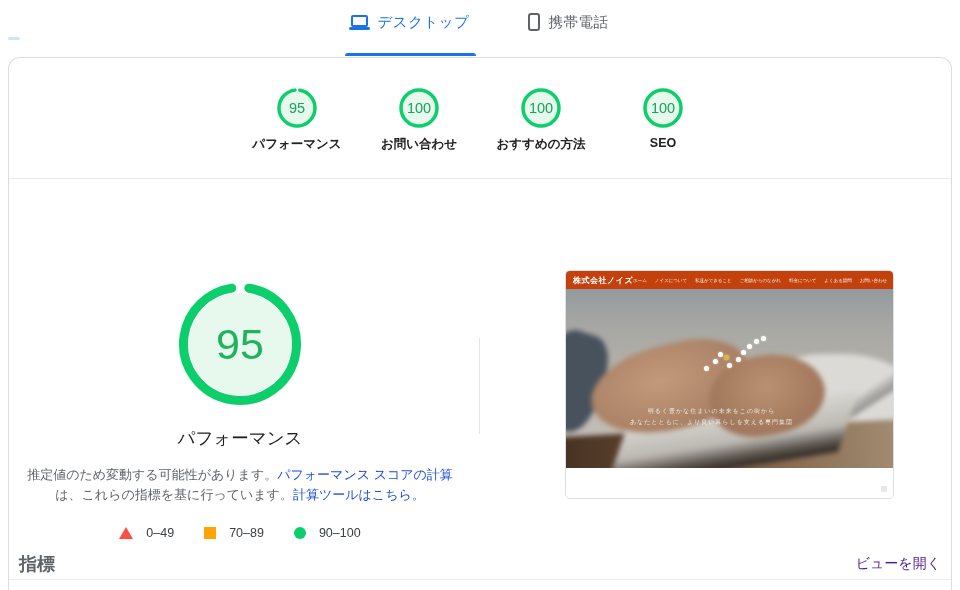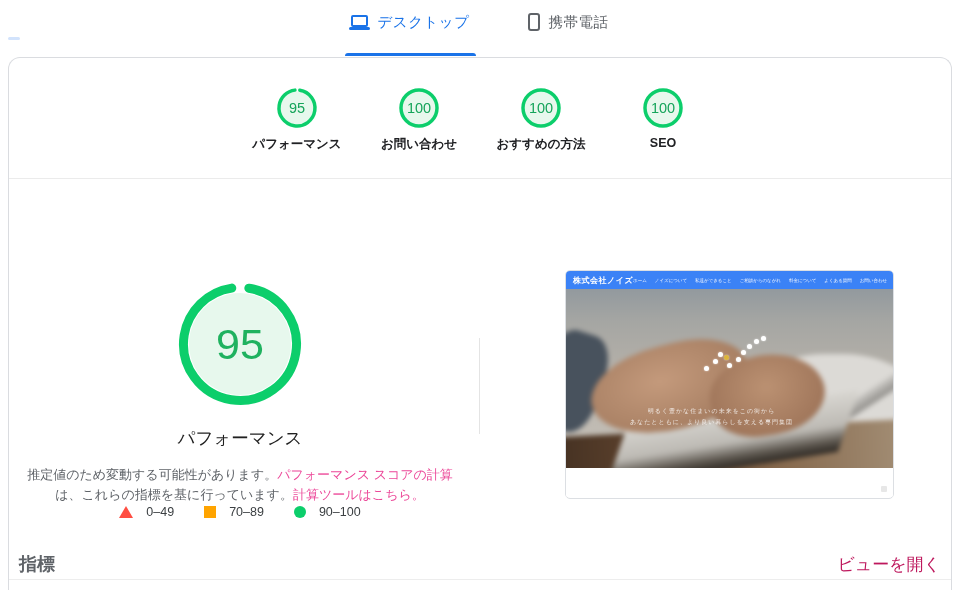--- a/index.html
+++ b/index.html
@@ -47,35 +47,35 @@
   .right-col { flex:1; }
 
   
   .gauge-wrap { position:relative; width:130px; height:130px; margin-top:100px; }
   .gauge-num { position:absolute; inset:0; display:flex; align-items:center; justify-content:center;
                font-size:43px; font-weight:400; color:#1fb25f; }
   .gauge-label { margin-top:17px; font-size:17.5px; font-weight:500; color:#212121; }
 
   .disclaimer { margin-top:15px; max-width:452px; text-align:center;
                 font-size:13px; line-height:1.55; color:#5f6368; }
-  .disclaimer a { color:#ec4899; text-decoration:none; cursor:pointer; }
-
-  
-  .legend { display:flex; gap:30px; align-items:center; }
+  .disclaimer a { color:#1d4ed8; text-decoration:none; cursor:pointer; }
+
+  
+  .legend { margin-top:21px; display:flex; gap:30px; align-items:center; }
   .legend-item { display:flex; align-items:center; gap:13px; font-size:12.5px; color:#3c4043; }
   .marker-triangle { width:0; height:0; border-left:7px solid transparent;
                      border-right:7px solid transparent; border-bottom:12px solid #ff4e42; }
   .marker-square { width:12px; height:12px; background:#ffa400; }
   .marker-circle { width:12px; height:12px; border-radius:50%; background:#0cce6b; }
 
   
   .thumb { width:329px; height:229px; margin-top:91px; margin-left:94px;
            border:1.5px solid #dcdfe3; border-radius:5px; background:#fff;
            overflow:hidden; cursor:pointer; }
-  .thumb-header { height:18px; background:#3b82f6; display:flex; align-items:center; padding:0 7px; }
+  .thumb-header { height:18px; background:#c2410c; display:flex; align-items:center; padding:0 7px; }
   .thumb-logo { color:#fff; font-size:8px; font-weight:bold; letter-spacing:.5px; white-space:nowrap; }
   .thumb-nav { margin-left:auto; display:flex; gap:8px; }
   .thumb-nav span { font-size:4.5px; color:rgba(255,255,255,.95); white-space:nowrap; }
   .thumb-hero { position:relative; height:179px; overflow:hidden; background:#b3aea7; }
   .photo { position:absolute; inset:-6px; filter:blur(2.5px); }
   .wall { position:absolute; inset:0;
           background:linear-gradient(180deg,#8f979d 0%,#a5a6a3 20%,#b6b1a9 48%,#beb9b1 65%,#c4bfb7 100%); }
   .light-right { position:absolute; right:-30px; bottom:-20px; width:190px; height:140px;
                  background:#dcdad6; border-radius:45%; }
   .screen-wedge { position:absolute; right:-40px; bottom:30px; width:260px; height:14px;
@@ -104,21 +104,21 @@
   .hero-sub { position:absolute; top:117px; left:0; right:36px; text-align:center;
               color:rgba(255,255,255,.8); font-size:6px; line-height:1.9; letter-spacing:1px; }
   .thumb-footer { position:relative; height:29px; background:#fff; }
   .scroll-mark { position:absolute; right:6px; bottom:5px; width:6px; height:6px;
                  background:#e7e7e7; border-radius:1px; }
 
   
   .metrics-row { position:absolute; left:10px; right:10px; top:494px;
                  display:flex; justify-content:space-between; align-items:center; }
   .metrics-title { font-size:18px; font-weight:bold; color:#5f6368; }
-  .open-view { font-size:17px; color:#be185d; cursor:pointer; }
+  .open-view { font-size:14px; color:#4c1d95; cursor:pointer; }
   .bottom-divider { position:absolute; left:0; right:0; top:521px; border:none; border-top:1px solid #ededed; }
 </style>
 </head>
 <body>
 
 <div class="stage">
 
   <header class="tabs-bar">
     <div class="tab tab-desktop">
       <span class="laptop-icon"></span>

